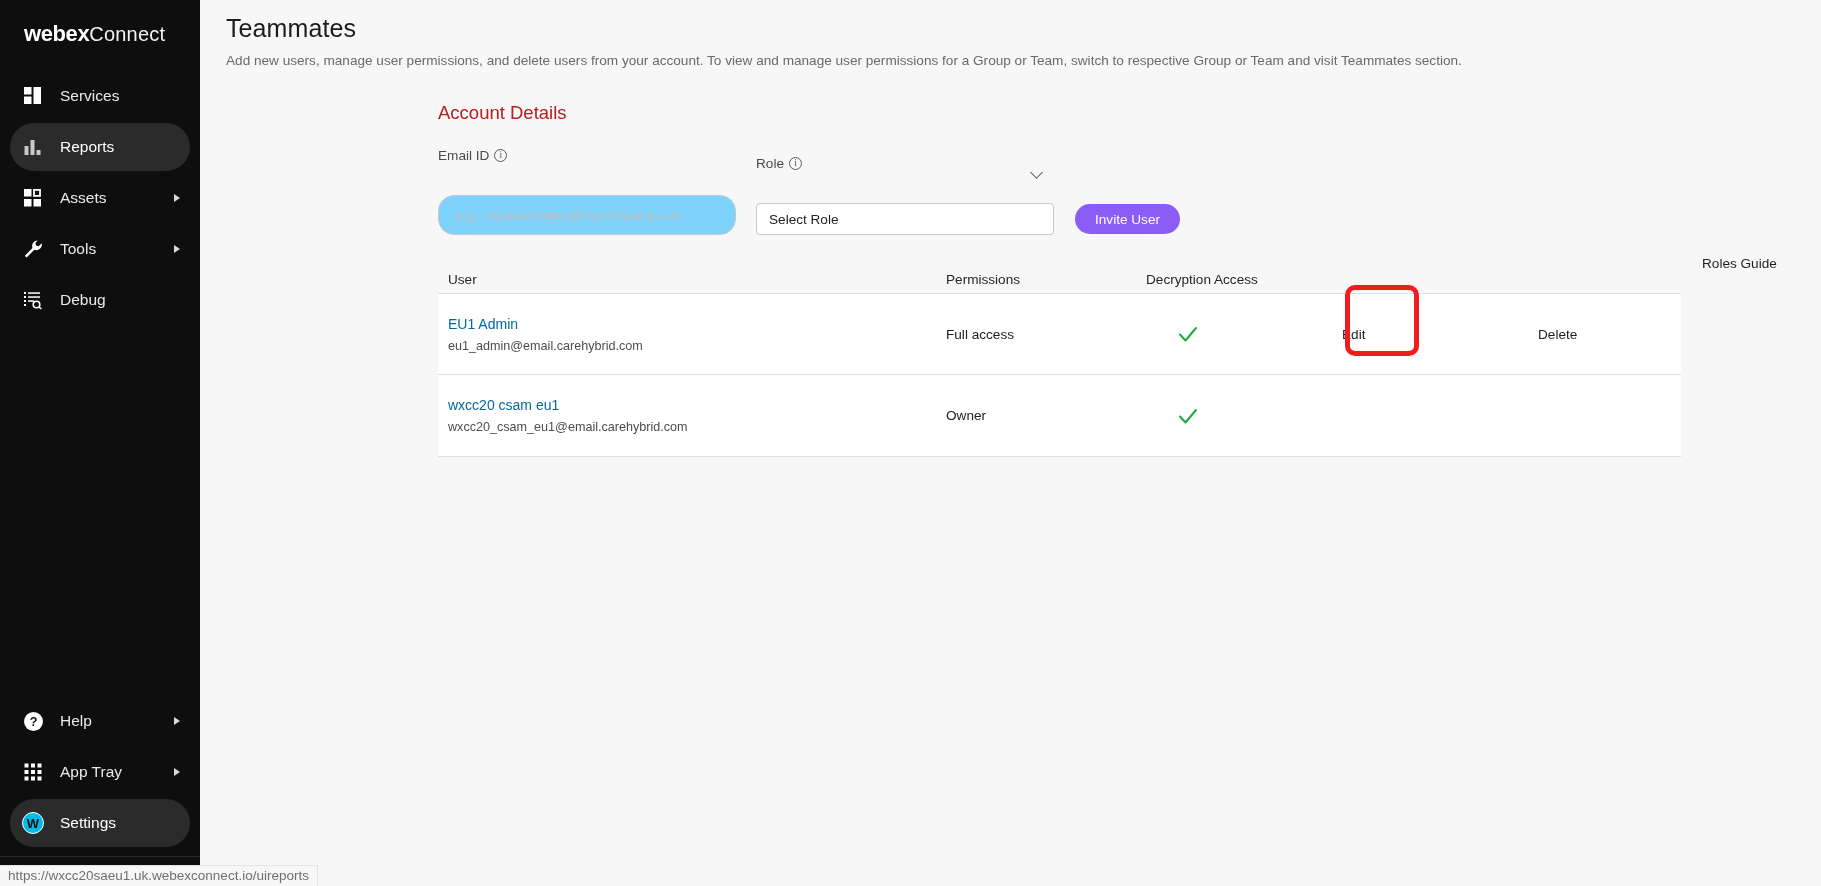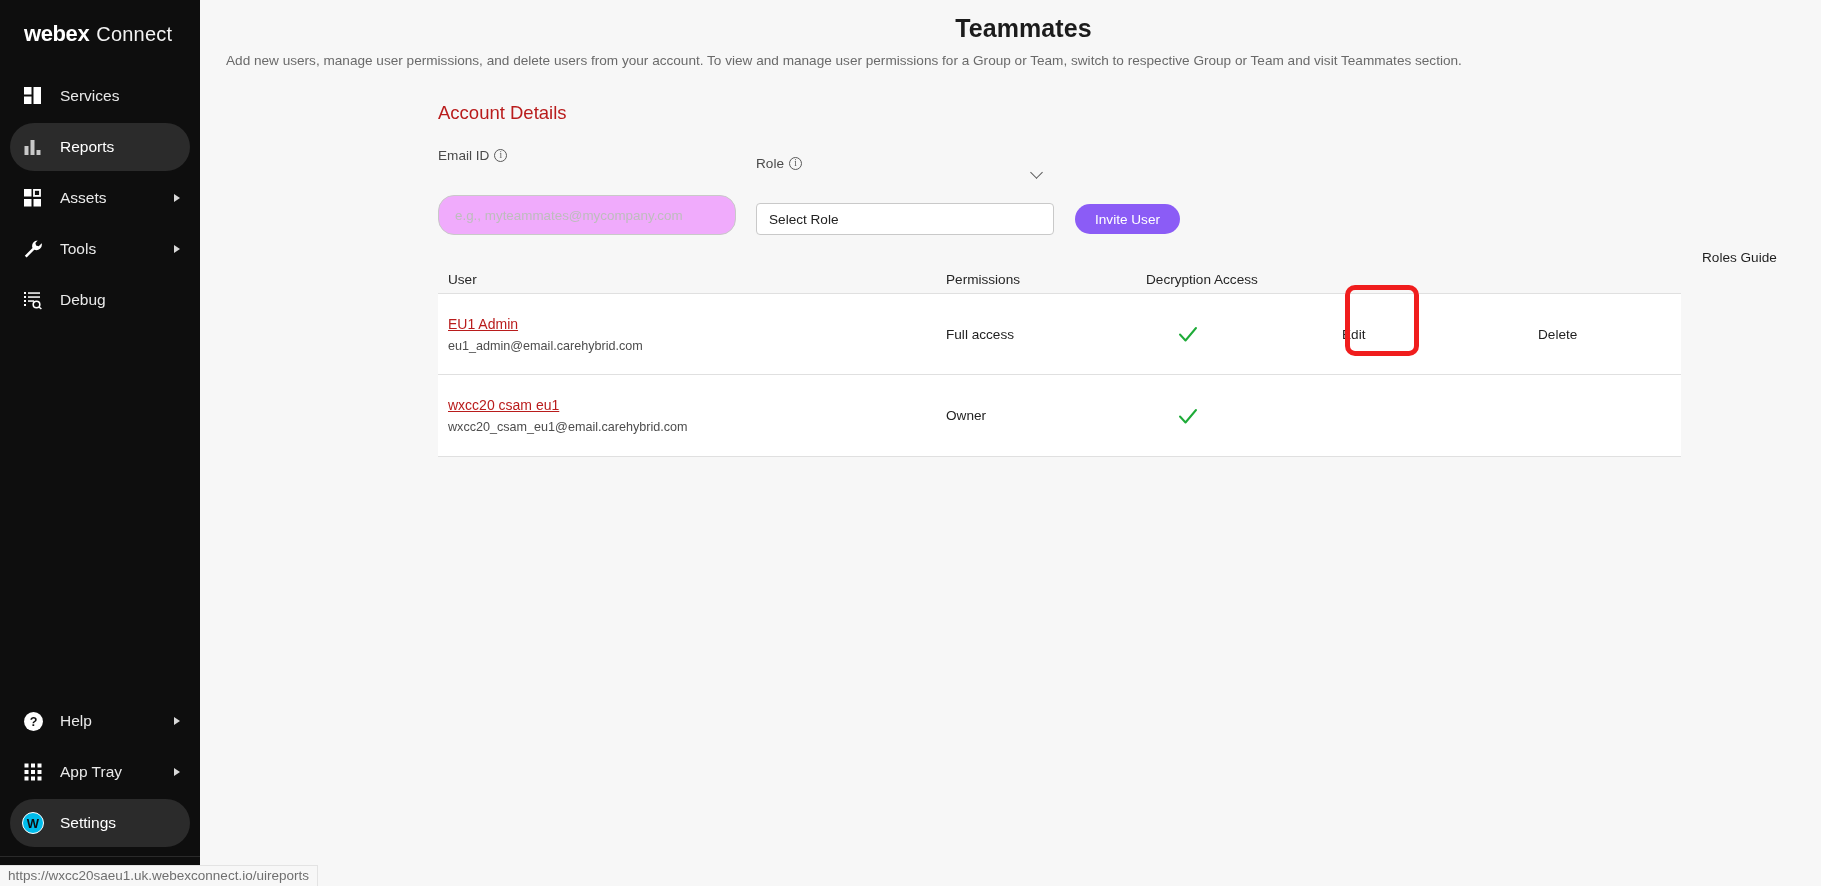--- a/index.html
+++ b/index.html
@@ -22,21 +22,21 @@
   }
   .brand {
     padding: 16px 0 0 24px;
     height: 52px;
     display: flex; align-items: center;
     font-size: 21px;
     letter-spacing: .2px;
     white-space: nowrap;
   }
   .brand .wx { font-weight: 700; font-size: 22px; letter-spacing: -0.4px; }
-  .brand .cn { font-weight: 400; margin-left: 7px; font-size: 20px; color: #f2f2f2; }
+  .brand .cn { font-weight: 400; font-size: 20px; color: #f2f2f2; }
 
   .nav-top { margin-top: 17px; }
   .nav-bottom { margin-top: auto; padding-bottom: 6px; }
 
   .nav-item {
     position: relative;
     height: 48px;
     margin: 3px 10px;
     border-radius: 24px;
     display: flex; align-items: center;
@@ -96,21 +96,21 @@
   }
 
   
   .main {
     flex: 1; height: 886px;
     background: #f7f7f7;
     position: relative;
     overflow: hidden;
   }
   .page-head { padding: 14px 0 0 26px; }
-  .page-title { font-size: 25px; color: #1c1c1c; font-weight: 700; letter-spacing: .1px; text-align: center; }
+  .page-title { font-size: 25px; color: #1c1c1c; font-weight: 400; letter-spacing: .1px; }
   .page-sub { margin-top: 10px; font-size: 13.6px; color: #6a6a6a; }
 
   .content { margin-left: 238px; margin-top: 34px; width: 1305px; position: relative; }
   .section-title { font-size: 18.5px; color: #b91c1c; font-weight: 400; }
 
   .form-row {
     margin-top: 24px;
     display: flex; align-items: flex-end;
     gap: 0;
   }
@@ -123,21 +123,21 @@
     width: 13px; height: 13px; border-radius: 50%;
     border: 1.2px solid #5a5a5a; color: #5a5a5a;
     font-size: 9.5px; font-style: normal;
     display: inline-flex; align-items: center; justify-content: center;
     font-family: "Liberation Serif", serif; line-height: 1;
     cursor: pointer;
   }
   .email-field {
     width: 298px; height: 40px;
     border: 1px solid #c9c9c9; border-radius: 16px;
-    background: #f0abfc; padding: 8px 16px;
+    background: #7dd3fc; padding: 8px 16px;
     font-size: 13.4px; color: #222; outline: none;
     font-family: "Liberation Sans", sans-serif;
   }
   .email-field::placeholder { color: #bdbdbd; }
 
   .role-wrap { margin-left: 20px; position: relative; }
   .role-select {
     width: 298px; height: 32px;
     border: 1px solid #c9c9c9; border-radius: 4px;
     background: #ffffff; padding: 0 30px 0 12px;
@@ -155,21 +155,21 @@
   .invite-btn {
     margin-left: 21px; margin-bottom: 1px;
     height: 30px; padding: 0 20px;
     border: none; border-radius: 15px;
     background: #8b5cf6; color: #ffffff;
     font-size: 13.6px; cursor: pointer;
     font-family: "Liberation Sans", sans-serif;
   }
   .roles-guide {
     position: absolute;
-    left: 1264px; top: 148px;
+    left: 1264px; top: 154px;
     font-size: 13.6px; color: #1f1f1f;
     cursor: pointer; white-space: nowrap;
   }
 
   
   .tbl { margin-top: 30px; width: 1243px; }
   .tbl-head {
     display: flex; align-items: center;
     height: 28px;
     font-size: 13.6px; color: #262626;
@@ -183,21 +183,21 @@
 
   .tbl-row {
     display: flex; align-items: center;
     background: #ffffff;
     border-top: 1px solid #e0e0e0;
     border-bottom: 1px solid #e0e0e0;
     min-height: 82px;
     padding-left: 10px;
   }
   .tbl-row + .tbl-row { border-top: none; }
-  .u-name { font-size: 14px; color: #b91c1c; text-decoration: underline; }
+  .u-name { font-size: 14px; color: #0369a1; }
   .u-mail { font-size: 12.6px; color: #4d4d4d; margin-top: 7px; }
   .perm { font-size: 13.6px; color: #222222; }
   .act { font-size: 13.6px; color: #1f1f1f; cursor: pointer; }
   .check { display: block; }
   .dec-cell { display: flex; align-items: center; justify-content: flex-start; padding-left: 30px; position: relative; }
 
   .hl-box {
     position: absolute;
     left: 1145px; top: 285px;
     width: 74px; height: 71px;

